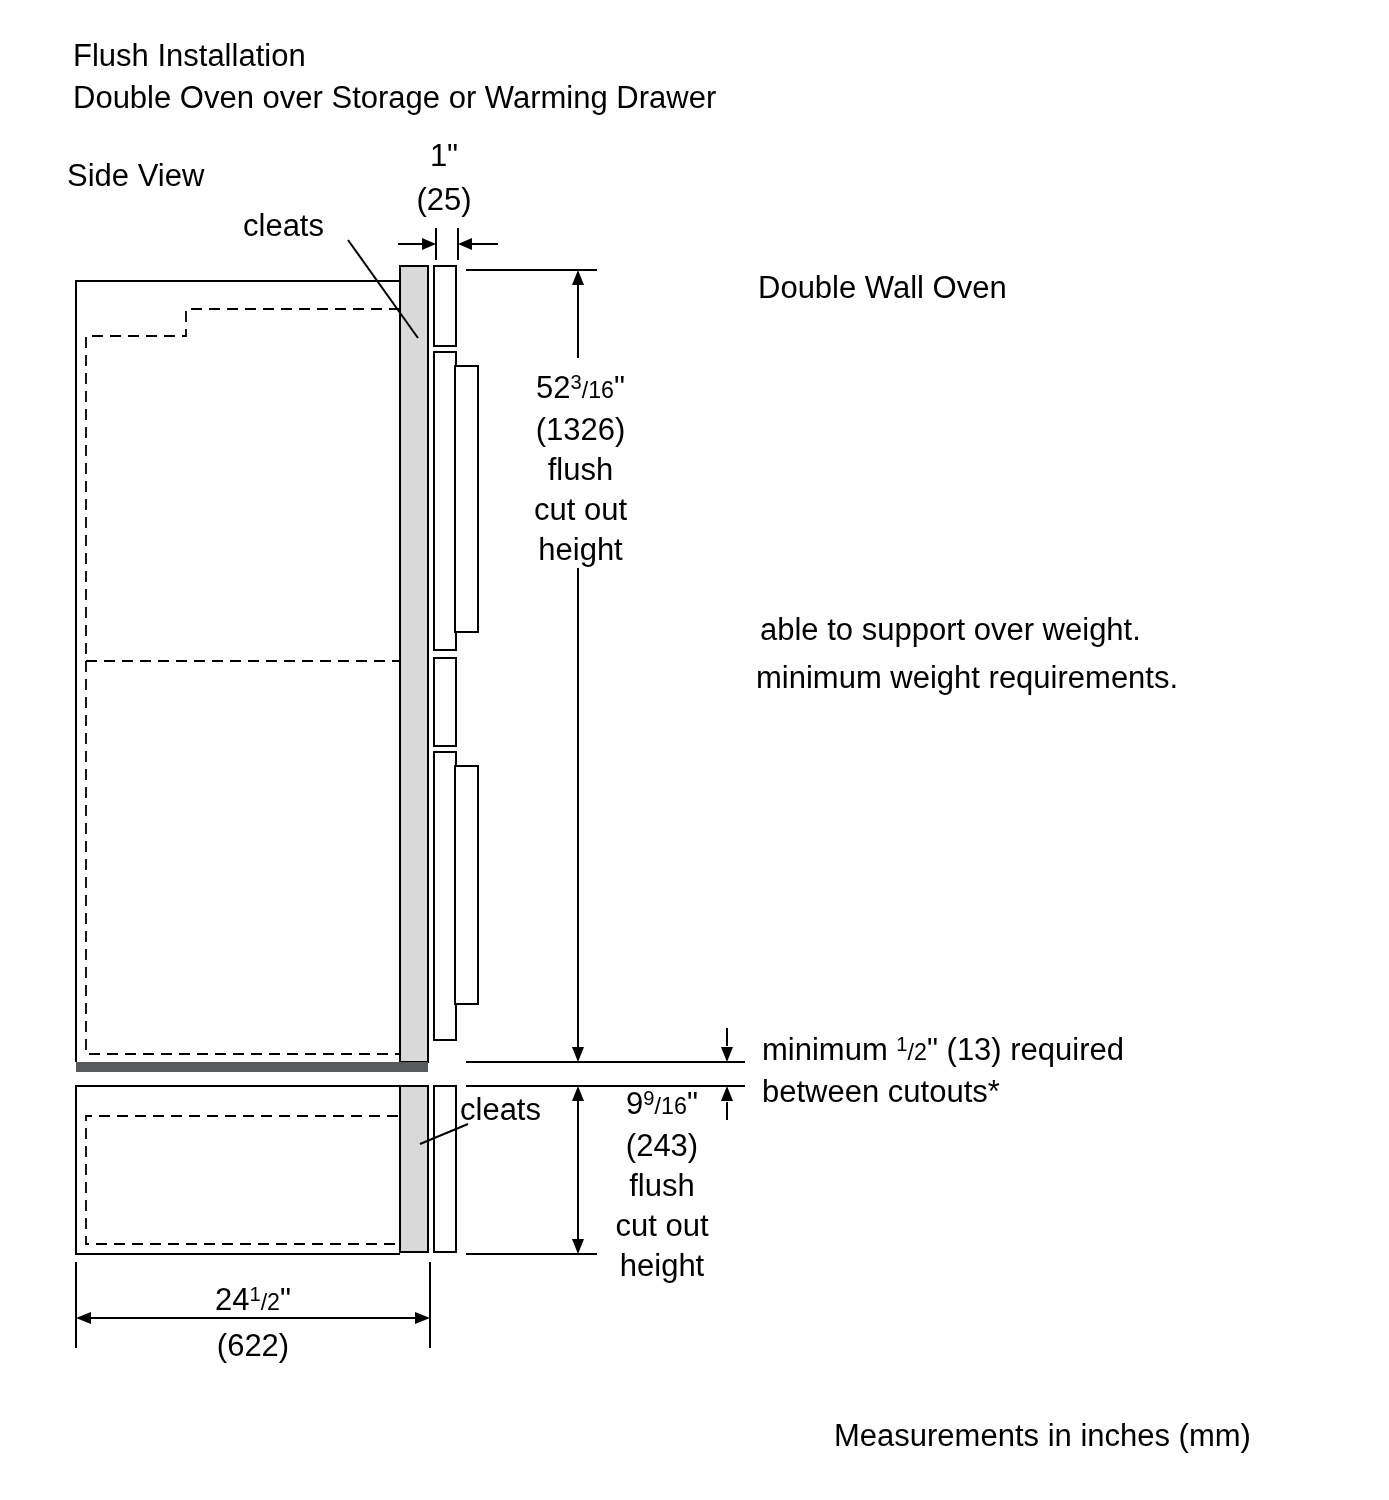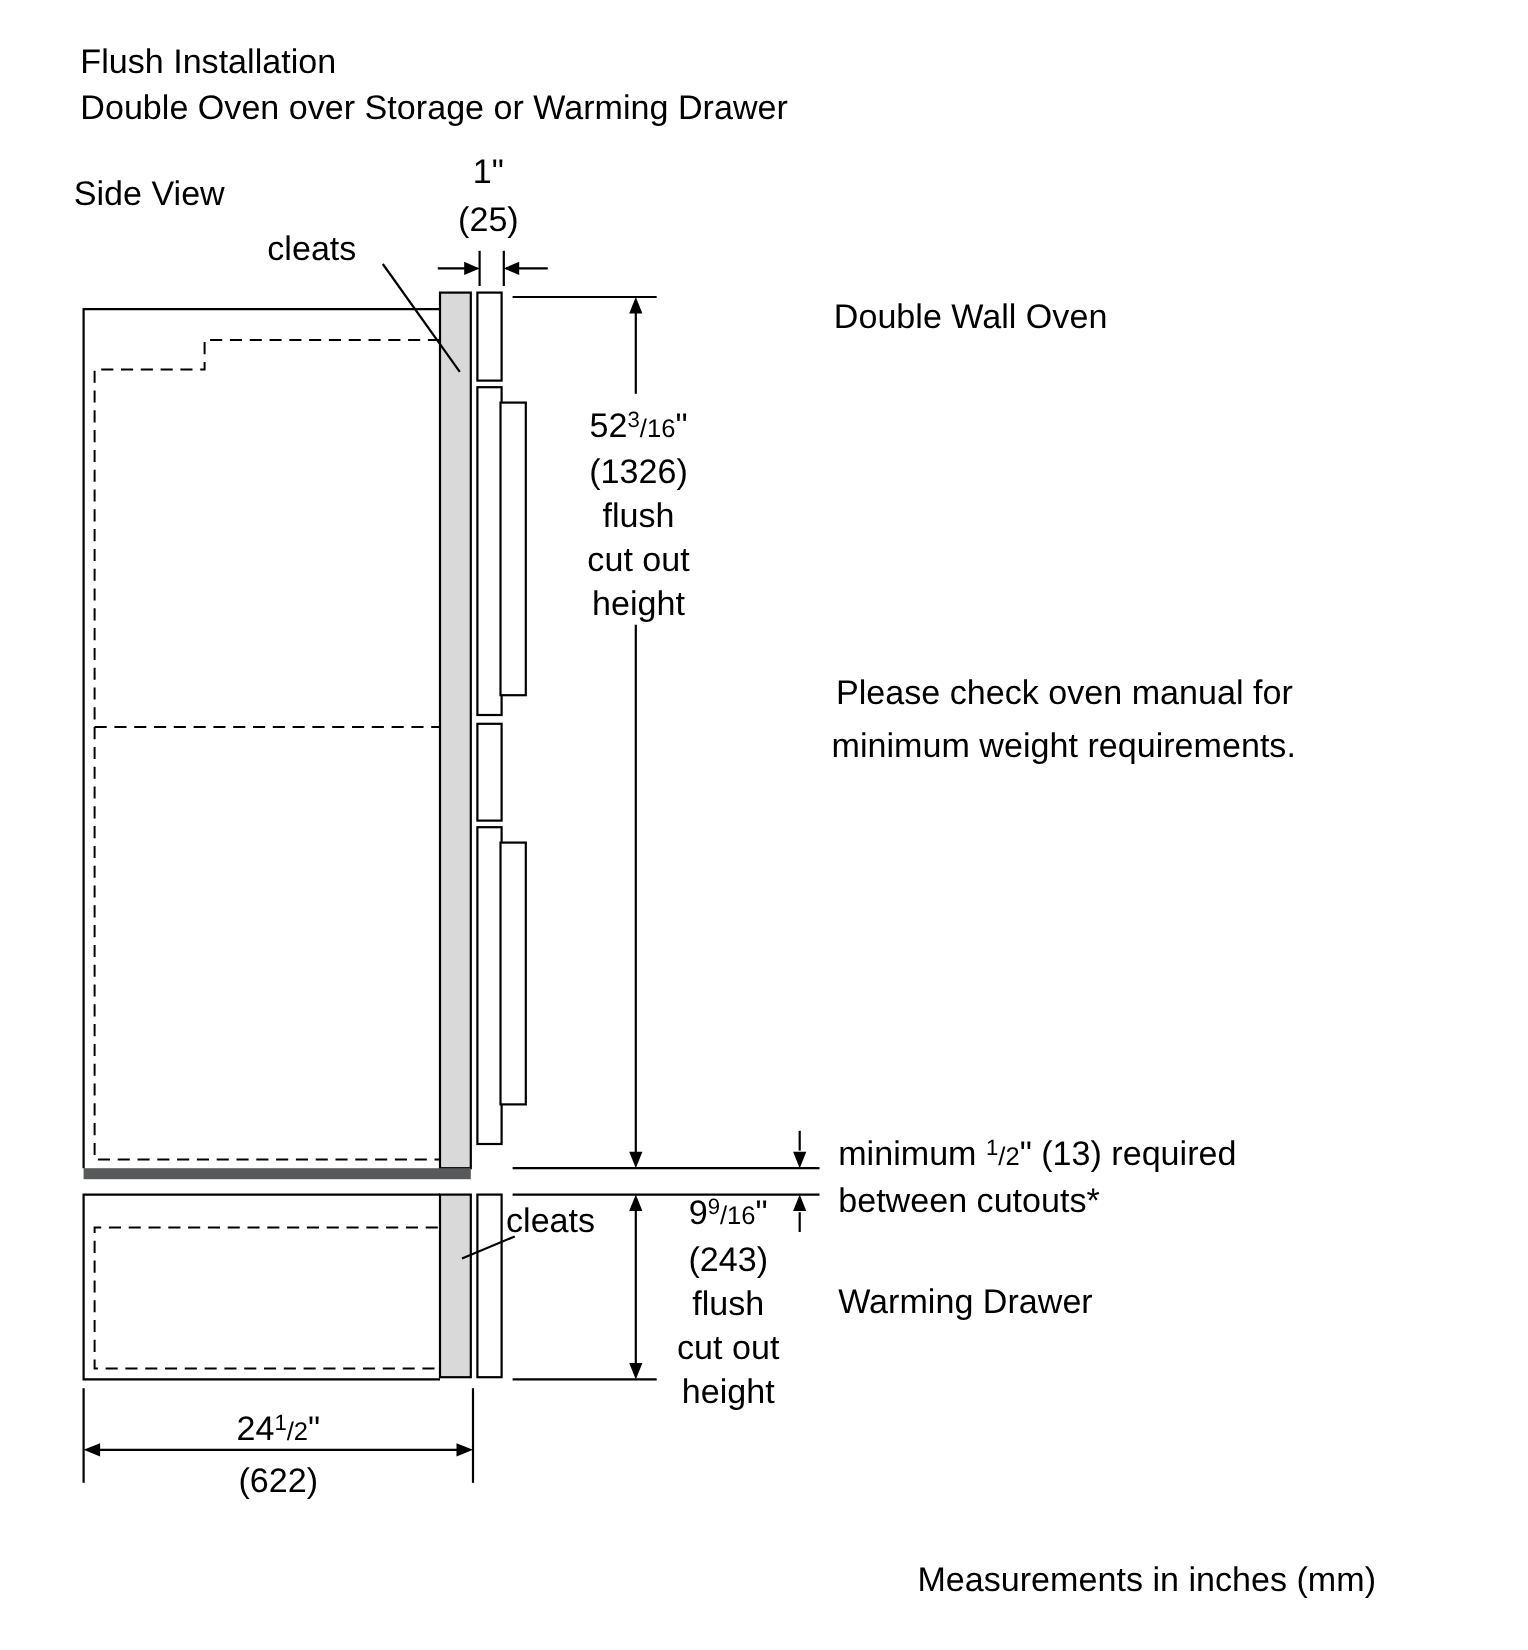--- a/index.html
+++ b/index.html
@@ -116,42 +116,41 @@
     <div>
       <span>52</span><span class="fnum">3</span><span class="fden">/16</span><span>"</span>
     </div>
     <div>(1326)</div>
     <div>flush</div>
     <div>cut out</div>
     <div>height</div>
   </div>
 
   <div class="lbl" style="left:736px;top:606px;line-height:48px;">
-    <div style="margin-left:24px;">Please check oven manual for</div>
+    <div style="margin-left:24px;">able to support over weight.</div>
     <div style="margin-left:20px;">minimum weight requirements.</div>
   </div>
 
   <div class="lbl" style="left:762px;top:1024px;">
     <span>minimum </span><span class="fnum">1</span><span class="fden">/2</span><span>" (13) required</span>
   </div>
   <div class="lbl" style="left:762px;top:1072px;">between cutouts*</div>
 
   <div class="lbl" style="left:460px;top:1090px;">cleats</div>
 
   <div class="lbl center" style="left:592px;top:1078px;width:140px;">
     <div>
       <span>9</span><span class="fnum">9</span><span class="fden">/16</span><span>"</span>
     </div>
     <div>(243)</div>
     <div>flush</div>
     <div>cut out</div>
     <div>height</div>
   </div>
 
-  <div class="lbl" style="left:762px;top:1164px;">Warming Drawer</div>
 
   <div class="lbl center" style="left:178px;top:1274px;width:150px;">
     <span>24</span><span class="fnum">1</span><span class="fden">/2</span><span>"</span>
   </div>
   <div class="lbl center" style="left:178px;top:1326px;width:150px;">(622)</div>
 
   <div class="lbl" style="left:834px;top:1416px;text-align:right;">Measurements in inches (mm)</div>
 
 </div>
 

